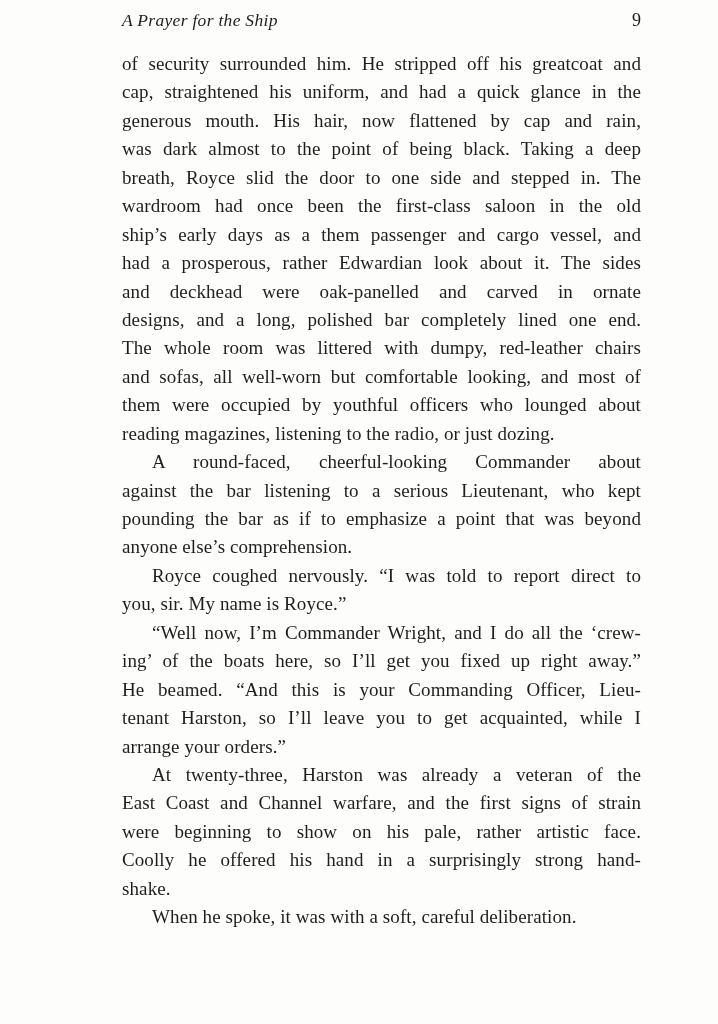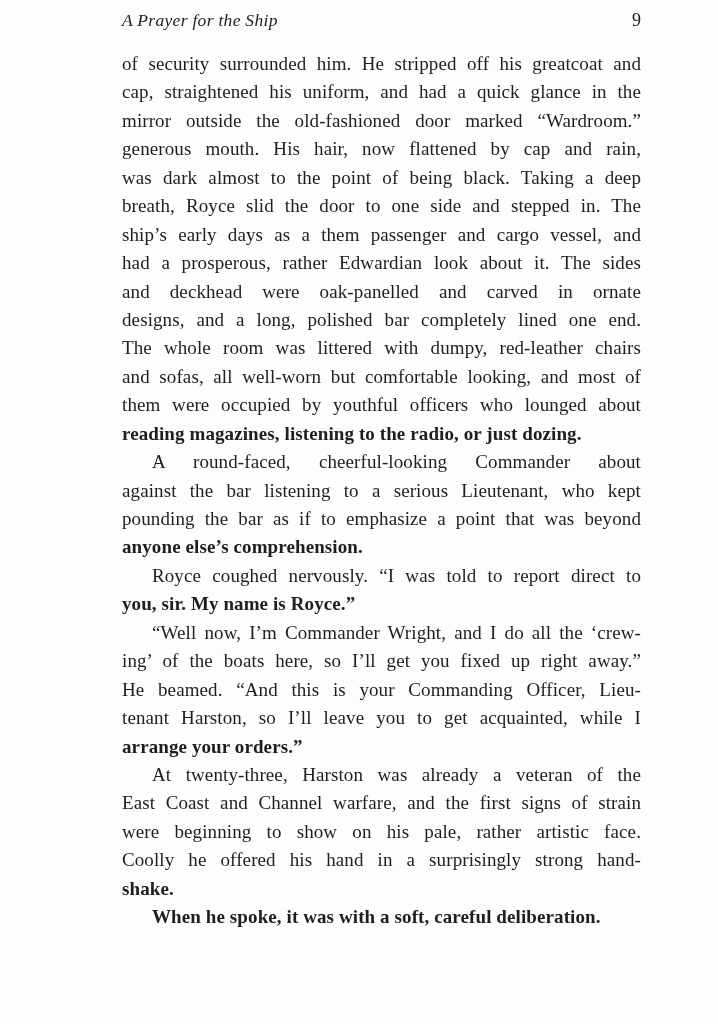--- a/index.html
+++ b/index.html
@@ -45,42 +45,41 @@
   .line {
     height: 28.45px;
     text-align: justify;
     text-align-last: justify;
     -moz-text-align-last: justify;
     overflow: hidden;
   }
   .line.para-end {
     text-align: left;
     text-align-last: left;
-    font-weight: bold;
     -moz-text-align-last: left;
   }
   .line.indent {
     text-indent: 30px;
   }
 </style>
 </head>
 <body>
 
 <div class="page" style="background: rgb(253, 253, 251); color: rgb(30, 30, 30);">
   <div class="running-header">
     <span class="book-title">A Prayer for the Ship</span>
     <span class="page-number">9</span>
   </div>
   <div class="text-block">
       <div class="line">of security surrounded him. He stripped off his greatcoat and</div>
       <div class="line">cap, straightened his uniform, and had a quick glance in the</div>
-      <div class="line">mirror outside the old-fashioned door marked “Wardroom.”</div>
       <div class="line">generous mouth. His hair, now flattened by cap and rain,</div>
       <div class="line">was dark almost to the point of being black. Taking a deep</div>
       <div class="line">breath, Royce slid the door to one side and stepped in. The</div>
+      <div class="line">wardroom had once been the first-class saloon in the old</div>
       <div class="line">ship’s early days as a them passenger and cargo vessel, and</div>
       <div class="line">had a prosperous, rather Edwardian look about it. The sides</div>
       <div class="line">and deckhead were oak-panelled and carved in ornate</div>
       <div class="line">designs, and a long, polished bar completely lined one end.</div>
       <div class="line">The whole room was littered with dumpy, red-leather chairs</div>
       <div class="line">and sofas, all well-worn but comfortable looking, and most of</div>
       <div class="line">them were occupied by youthful officers who lounged about</div>
       <div class="line para-end">reading magazines, listening to the radio, or just dozing.</div>
       <div class="line indent">A round-faced, cheerful-looking Commander about</div>
       <div class="line">against the bar listening to a serious Lieutenant, who kept</div>

